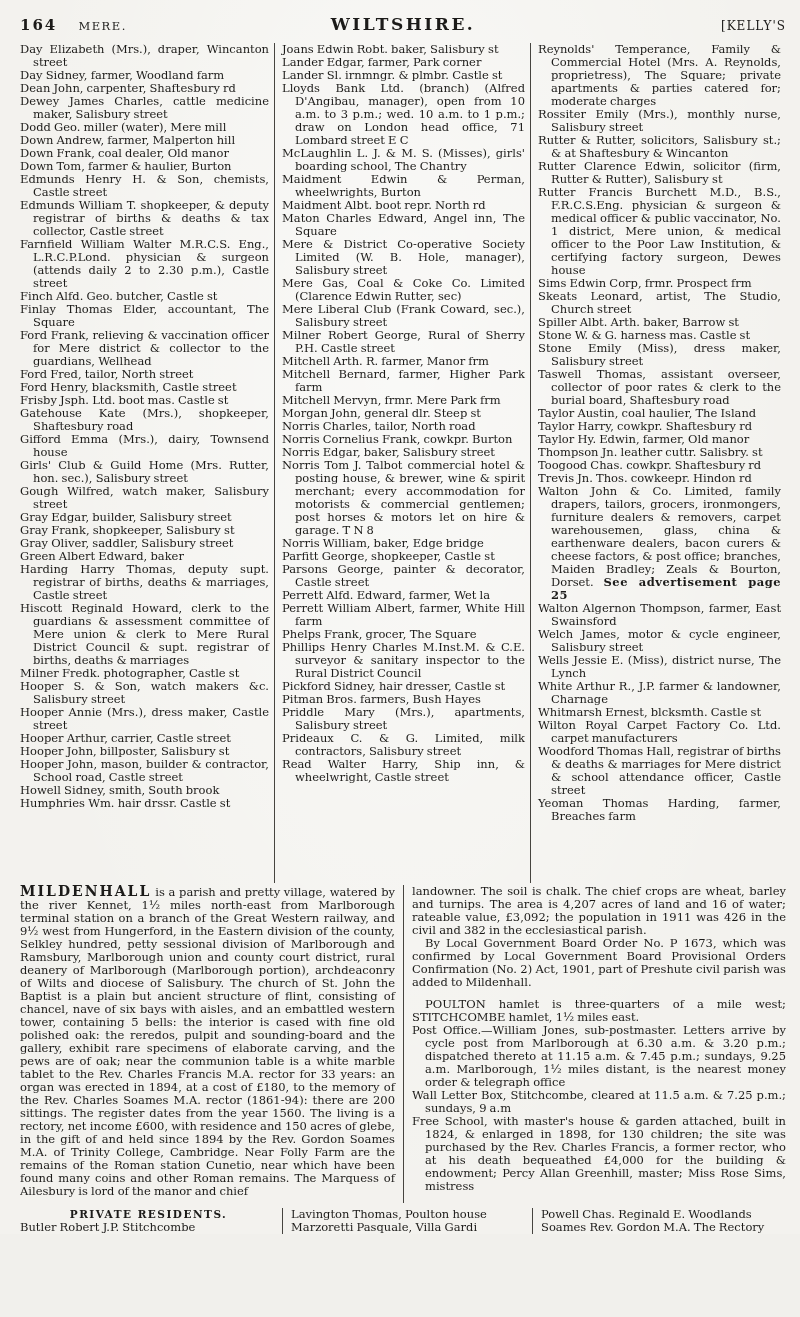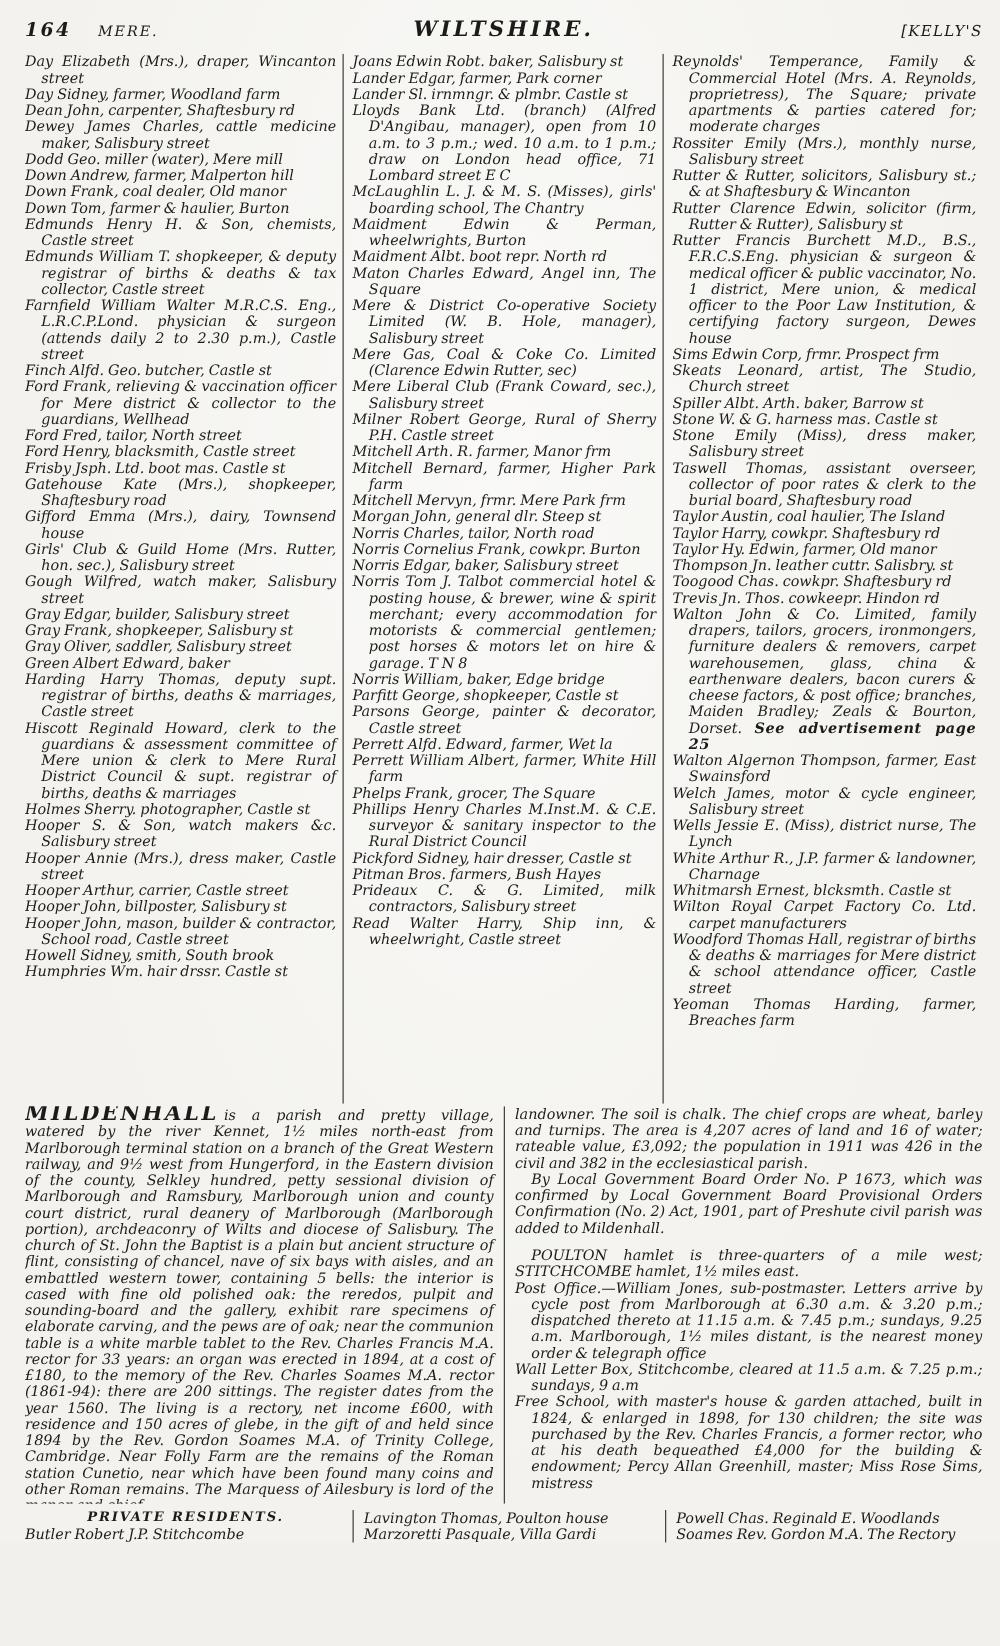--- a/index.html
+++ b/index.html
@@ -10,21 +10,20 @@
     color:#1c1b19;
   }
   .page {
     position:relative; box-sizing:border-box;
     width:800px; height:1234px;
     padding:14px 14px 0 20px;
     overflow:hidden;
     background:
       radial-gradient(ellipse at 50% 30%, rgba(255,255,255,.55), rgba(0,0,0,0) 70%),
       #f3f2ee;
-    font-style: italic;
   }
   
   .page-header { display:flex; align-items:baseline; margin-bottom:9px; }
   .ph-left  { flex:1; }
   .ph-right { flex:1; text-align:right; font-size:12px; letter-spacing:1px; }
   .pnum  { font-size:15px; font-weight:bold; letter-spacing:2px; }
   .place { font-size:11.5px; letter-spacing:1.5px; margin-left:16px; }
   .ph-center { font-size:17px; font-weight:bold; letter-spacing:2.5px; }
   
   .triple { display:flex; height:840px; overflow:hidden; }
@@ -40,21 +39,21 @@
   
   .mildenhall { display:flex; height:318px; overflow:hidden; margin-top:2px; }
   .mcol { box-sizing:border-box; width:50%; }
   .mcol.left  { padding-right:8px; }
   .mcol.right { border-left:1px solid #46443f; padding-left:8px; }
   .para { margin:0; font-size:11.5px; line-height:13px; text-align:justify; word-spacing:-0.5px; }
   .para.indent { text-indent:13px; }
   .para.hang   { padding-left:13px; text-indent:-13px; }
   .para.gap    { margin-top:9px; }
   .para.flush  { text-indent:0; }
-  .lead { font-weight:bold; font-size:17px; letter-spacing:2px; margin-right:4px; }
+  .lead { font-weight:bold; font-size:14px; letter-spacing:2px; margin-right:4px; }
   
   .bottom { display:flex; height:118px; overflow:hidden; margin-top:5px; }
   .bcol { box-sizing:border-box; }
   .bcol.a { width:262px; padding-right:5px; }
   .bcol.b { width:250px; border-left:1px solid #46443f; padding-left:8px; }
   .bcol.c { flex:1; border-left:1px solid #46443f; padding-left:8px; }
   .subhead {
     margin:0; text-align:center; font-weight:bold;
     font-size:10.5px; letter-spacing:1.5px; line-height:13px;
   }
@@ -80,35 +79,36 @@
         <p class="entry">Dean John, carpenter, Shaftesbury rd</p>
         <p class="entry">Dewey James Charles, cattle medicine maker, Salisbury street</p>
         <p class="entry">Dodd Geo. miller (water), Mere mill</p>
         <p class="entry">Down Andrew, farmer, Malperton hill</p>
         <p class="entry">Down Frank, coal dealer, Old manor</p>
         <p class="entry">Down Tom, farmer &amp; haulier, Burton</p>
         <p class="entry">Edmunds Henry H. &amp; Son, chemists, Castle street</p>
         <p class="entry">Edmunds William T. shopkeeper, &amp; deputy registrar of births &amp; deaths &amp; tax collector, Castle street</p>
         <p class="entry">Farnfield William Walter M.R.C.S. Eng., L.R.C.P.Lond. physician &amp; surgeon (attends daily 2 to 2.30 p.m.), Castle street</p>
         <p class="entry">Finch Alfd. Geo. butcher, Castle st</p>
+        <p class="entry">Finlay Thomas Elder, accountant, The Square</p>
         <p class="entry">Ford Frank, relieving &amp; vaccination officer for Mere district &amp; collector to the guardians, Wellhead</p>
         <p class="entry">Ford Fred, tailor, North street</p>
         <p class="entry">Ford Henry, blacksmith, Castle street</p>
         <p class="entry">Frisby Jsph. Ltd. boot mas. Castle st</p>
         <p class="entry">Gatehouse Kate (Mrs.), shopkeeper, Shaftesbury road</p>
         <p class="entry">Gifford Emma (Mrs.), dairy, Townsend house</p>
         <p class="entry">Girls' Club &amp; Guild Home (Mrs. Rutter, hon. sec.), Salisbury street</p>
         <p class="entry">Gough Wilfred, watch maker, Salisbury street</p>
         <p class="entry">Gray Edgar, builder, Salisbury street</p>
         <p class="entry">Gray Frank, shopkeeper, Salisbury st</p>
         <p class="entry">Gray Oliver, saddler, Salisbury street</p>
         <p class="entry">Green Albert Edward, baker</p>
         <p class="entry">Harding Harry Thomas, deputy supt. registrar of births, deaths &amp; marriages, Castle street</p>
         <p class="entry">Hiscott Reginald Howard, clerk to the guardians &amp; assessment committee of Mere union &amp; clerk to Mere Rural District Council &amp; supt. registrar of births, deaths &amp; marriages</p>
-        <p class="entry">Holmes Sherry. photographer, Castle st</p>
+        <p class="entry">Milner Fredk. photographer, Castle st</p>
         <p class="entry">Hooper S. &amp; Son, watch makers &amp;c. Salisbury street</p>
         <p class="entry">Hooper Annie (Mrs.), dress maker, Castle street</p>
         <p class="entry">Hooper Arthur, carrier, Castle street</p>
         <p class="entry">Hooper John, billposter, Salisbury st</p>
         <p class="entry">Hooper John, mason, builder &amp; contractor, School road, Castle street</p>
         <p class="entry">Howell Sidney, smith, South brook</p>
         <p class="entry">Humphries Wm. hair drssr. Castle st</p>
       </div>
     <div class="col divided">
         <p class="entry">Joans Edwin Robt. baker, Salisbury st</p>
@@ -133,20 +133,21 @@
         <p class="entry">Norris Tom J. Talbot commercial hotel &amp; posting house, &amp; brewer, wine &amp; spirit merchant; every accommodation for motorists &amp; commercial gentlemen; post horses &amp; motors let on hire &amp; garage. T N 8</p>
         <p class="entry">Norris William, baker, Edge bridge</p>
         <p class="entry">Parfitt George, shopkeeper, Castle st</p>
         <p class="entry">Parsons George, painter &amp; decorator, Castle street</p>
         <p class="entry">Perrett Alfd. Edward, farmer, Wet la</p>
         <p class="entry">Perrett William Albert, farmer, White Hill farm</p>
         <p class="entry">Phelps Frank, grocer, The Square</p>
         <p class="entry">Phillips Henry Charles M.Inst.M. &amp; C.E. surveyor &amp; sanitary inspector to the Rural District Council</p>
         <p class="entry">Pickford Sidney, hair dresser, Castle st</p>
         <p class="entry">Pitman Bros. farmers, Bush Hayes</p>
+        <p class="entry">Priddle Mary (Mrs.), apartments, Salisbury street</p>
         <p class="entry">Prideaux C. &amp; G. Limited, milk contractors, Salisbury street</p>
         <p class="entry">Read Walter Harry, Ship inn, &amp; wheelwright, Castle street</p>
       </div>
     <div class="col divided">
         <p class="entry">Reynolds' Temperance, Family &amp; Commercial Hotel (Mrs. A. Reynolds, proprietress), The Square; private apartments &amp; parties catered for; moderate charges</p>
         <p class="entry">Rossiter Emily (Mrs.), monthly nurse, Salisbury street</p>
         <p class="entry">Rutter &amp; Rutter, solicitors, Salisbury st.; &amp; at Shaftesbury &amp; Wincanton</p>
         <p class="entry">Rutter Clarence Edwin, solicitor (firm, Rutter &amp; Rutter), Salisbury st</p>
         <p class="entry">Rutter Francis Burchett M.D., B.S., F.R.C.S.Eng. physician &amp; surgeon &amp; medical officer &amp; public vaccinator, No. 1 district, Mere union, &amp; medical officer to the Poor Law Institution, &amp; certifying factory surgeon, Dewes house</p>
         <p class="entry">Sims Edwin Corp, frmr. Prospect frm</p>

